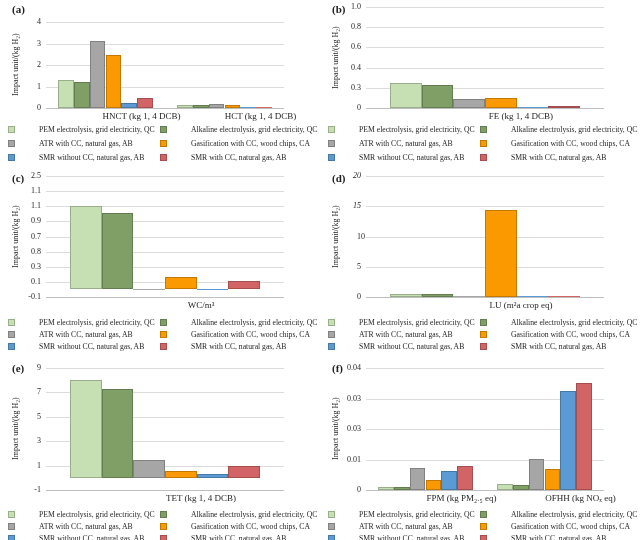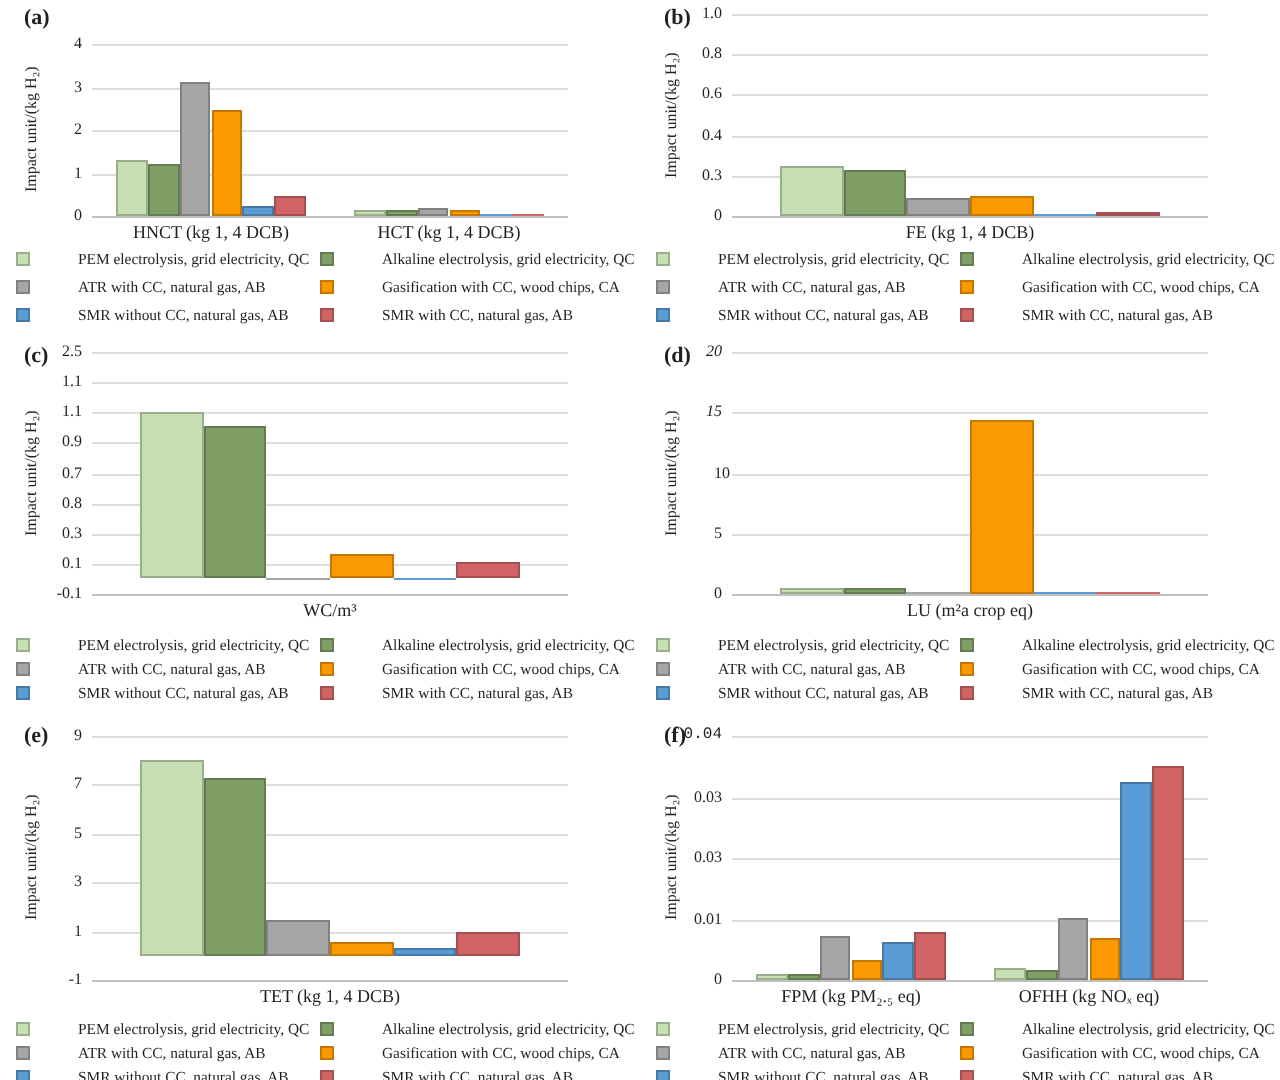--- a/index.html
+++ b/index.html
@@ -11,21 +11,21 @@
   .panel{position:absolute;}
   .panel-label{position:absolute;font-weight:bold;font-size:11px;line-height:1;}
   .ylabel{
     position:absolute;writing-mode:vertical-rl;transform:rotate(180deg);
     font-size:8px;text-align:center;line-height:1;white-space:nowrap;
   }
   .gridline{position:absolute;height:1px;background:#dcdcdc;}
   .gridline.axis{background:#bfbfbf;}
   .ytick{position:absolute;font-size:8px;line-height:1;text-align:right;white-space:nowrap;}
   .bar{position:absolute;box-sizing:border-box;}
-  .xlabel{position:absolute;font-size:9px;line-height:1;transform:translateX(-50%);white-space:nowrap;}
+  .xlabel{position:absolute;font-size:9px;line-height:1;transform:translateX(-50%);white-space:nowrap;margin-left:36px;}
   .legend-item{position:absolute;display:flex;align-items:center;gap:4px;white-space:nowrap;}
   .legend-marker{width:5px;height:5px;flex:0 0 auto;}
   .legend-label{font-size:7.7px;line-height:1;padding-left:20px;}
 </style>
 </head>
 <body>
 
 <div id="figure">
   <section class="panel" id="panel-0" style="left: 0px; top: 0px; width: 320px; height: 170px;">
       <div class="panel-label" style="left: 12px; top: 4px;">(a)</div>
@@ -276,21 +276,21 @@
       <div class="ylabel" style="left: 12px; top: 18px; height: 122px;">Impact unit/(kg H₂)</div>
       <div class="gridline axis" style="left: 46px; top: 140px; width: 238px;"></div>
       <div class="ytick" style="left: 0px; width: 41px; top: 136px;">0</div>
       <div class="gridline" style="left: 46px; top: 110px; width: 238px;"></div>
       <div class="ytick" style="left: 0px; width: 41px; top: 106px;">0.01</div>
       <div class="gridline" style="left: 46px; top: 79px; width: 238px;"></div>
       <div class="ytick" style="left: 0px; width: 41px; top: 75px;">0.03</div>
       <div class="gridline" style="left: 46px; top: 49px; width: 238px;"></div>
       <div class="ytick" style="left: 0px; width: 41px; top: 45px;">0.03</div>
       <div class="gridline" style="left: 46px; top: 18px; width: 238px;"></div>
-      <div class="ytick" style="left: 0px; width: 41px; top: 14px; font-family: Liberation Mono, monospace;">0.04</div>
+      <div class="ytick" style="left: 0px; width: 41px; top: 14px;">0.04</div>
       <div class="bar" style="left: 57.9px; width: 15.87px; top: 136.65px; height: 3.35px; background: rgb(198, 223, 179); border: 1px solid rgb(154, 174, 140);"></div>
       <div class="bar" style="left: 73.77px; width: 15.87px; top: 136.95px; height: 3.05px; background: rgb(127, 159, 102); border: 1px solid rgb(99, 124, 80);"></div>
       <div class="bar" style="left: 89.63px; width: 15.87px; top: 118.34px; height: 21.66px; background: rgb(166, 166, 166); border: 1px solid rgb(129, 129, 129);"></div>
       <div class="bar" style="left: 105.5px; width: 15.87px; top: 130.24px; height: 9.76px; background: rgb(251, 154, 0); border: 1px solid rgb(196, 120, 0);"></div>
       <div class="bar" style="left: 121.37px; width: 15.87px; top: 120.78px; height: 19.21px; background: rgb(91, 155, 213); border: 1px solid rgb(71, 121, 166);"></div>
       <div class="bar" style="left: 137.23px; width: 15.87px; top: 116.21px; height: 23.79px; background: rgb(210, 100, 102); border: 1px solid rgb(164, 78, 80);"></div>
       <div class="xlabel" style="left: 105.5px; top: 144px;">FPM (kg PM₂.₅ eq)</div>
       <div class="bar" style="left: 176.9px; width: 15.87px; top: 133.9px; height: 6.1px; background: rgb(198, 223, 179); border: 1px solid rgb(154, 174, 140);"></div>
       <div class="bar" style="left: 192.77px; width: 15.87px; top: 134.81px; height: 5.18px; background: rgb(127, 159, 102); border: 1px solid rgb(99, 124, 80);"></div>
       <div class="bar" style="left: 208.63px; width: 15.87px; top: 108.59px; height: 31.41px; background: rgb(166, 166, 166); border: 1px solid rgb(129, 129, 129);"></div>

